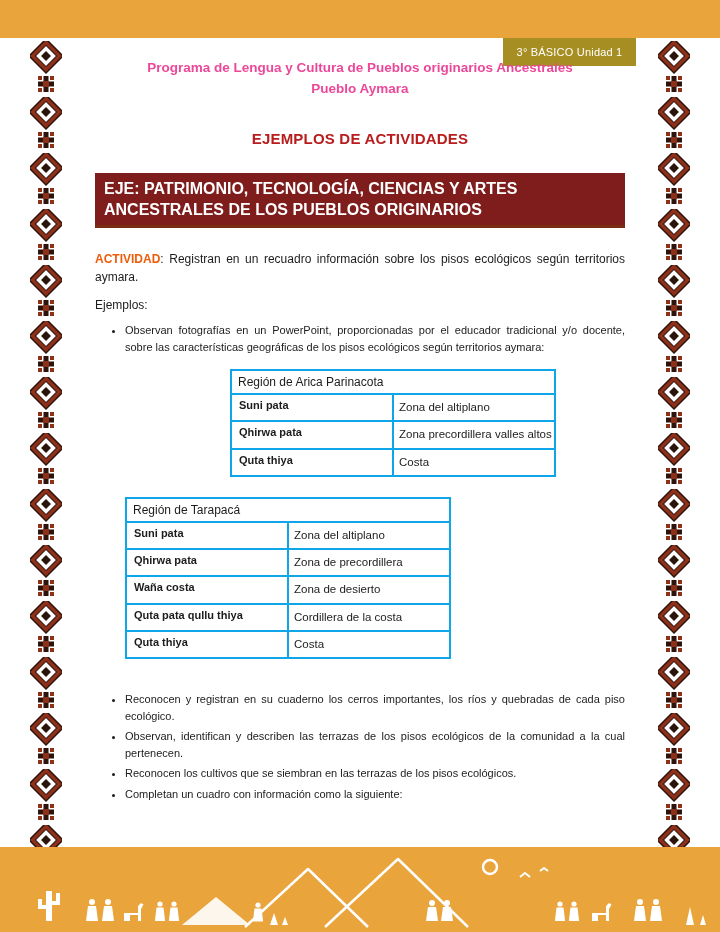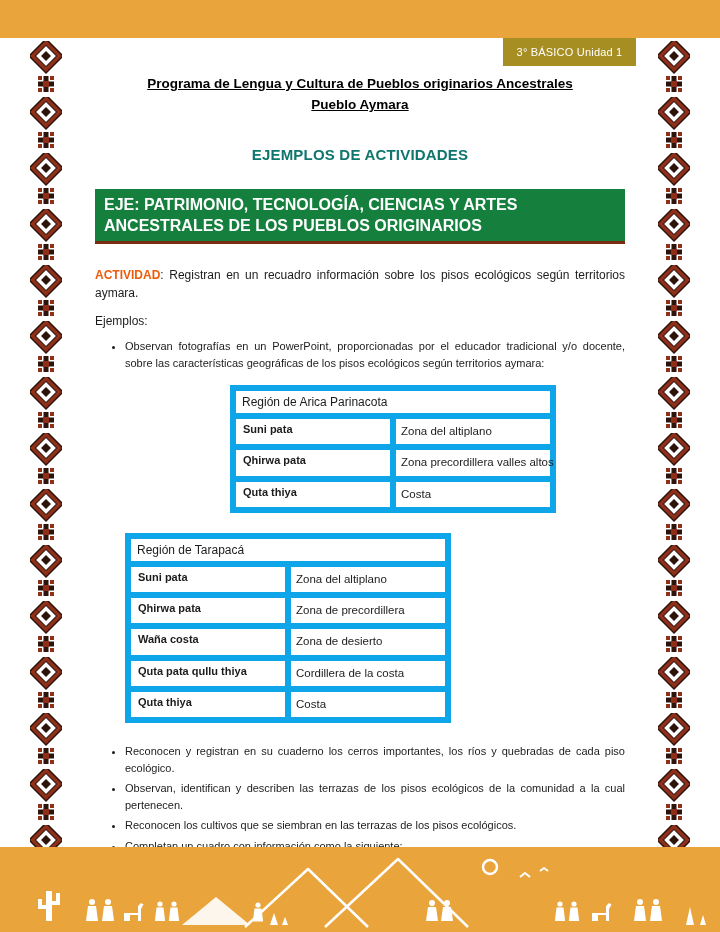--- a/index.html
+++ b/index.html
@@ -28,29 +28,29 @@
   .orn.right { right:30px; }
   .bottom-band {
     position:absolute; left:0; bottom:0; width:720px; height:85px;
     background:#E9A53C; overflow:hidden;
   }
   .content {
     position:absolute; left:95px; top:58px; width:530px;
   }
   .doc-title {
     text-align:center; font-weight:bold; font-size:13.5px; line-height:1.55;
-    margin-top:16px; color:#000000;text-decoration:underline;
+    color:#ec4899;
   }
   .section-heading {
-    text-align:center; font-weight:bold; font-size:15px; color:#0f766e;
+    text-align:center; font-weight:bold; font-size:15px; color:#b91c1c;
     margin-top:30px; letter-spacing:0.2px;
   }
   .eje-bar {
     margin-top:26px;
-    background:#15803d;
+    background:#7f1d1d;
     border-bottom:3px solid #7A2B10;
     color:#ffffff; font-weight:bold; font-size:16px; line-height:1.35;
     padding:5px 9px 4px 9px;
   }
   .para {
     font-size:12px; line-height:1.5; text-align:justify; margin-top:22px;
   }
   .label-orange { color:#ED5C0B; font-weight:bold; }
   .ejemplos-label { font-size:12px; font-weight:normal; margin-top:12px; }
   ul.bullets {
@@ -58,21 +58,21 @@
     font-size:11px; line-height:1.5; text-align:justify;
     list-style-type: disc;
   }
   ul.bullets li { margin-bottom:4px; }
   table.eco {
     border-collapse:collapse; table-layout:fixed;
     margin:14px 0 0 135px; width:326px;
   }
   table.eco.second { margin-top:20px;margin-left:30px; }
   table.eco td {
-    border:6px solid #0ea5e9; vertical-align:top;
+    border:2px solid #0ea5e9; vertical-align:top;
   }
   td.t { font-size:12px; padding:4px 6px; font-weight:normal; }
   td.k {
     width:148px; font-weight:bold; font-size:11px;
     padding:3px 8px 3px 7px; text-align:justify; line-height:1.45;
   }
   td.v {
     font-size:11.5px; padding:4px 5px; white-space:nowrap; line-height:1.5;
   }
 </style>
@@ -194,21 +194,21 @@
       <td class="k">Quta pata qullu thiya</td>
       <td class="v">Cordillera de la costa</td>
     </tr>
     <tr>
       <td class="k">Quta thiya</td>
       <td class="v">Costa</td>
     </tr>
   </tbody>
     </table>
 
-  <ul class="bullets" style="margin-top:20px">
+  <ul class="bullets" style="margin-top:32px">
     <li>Reconocen y registran en su cuaderno los cerros importantes, los ríos y quebradas de cada piso ecológico.</li>
     <li>Observan, identifican y describen las terrazas de los pisos ecológicos de la comunidad a la cual pertenecen.</li>
     <li>Reconocen los cultivos que se siembran en las terrazas de los pisos ecológicos.</li>
     <li>Completan un cuadro con información como la siguiente:</li>
   </ul>
 
 </div>
 
 <div class="bottom-band">
   <svg width="720" height="85" viewBox="0 0 720 85">

